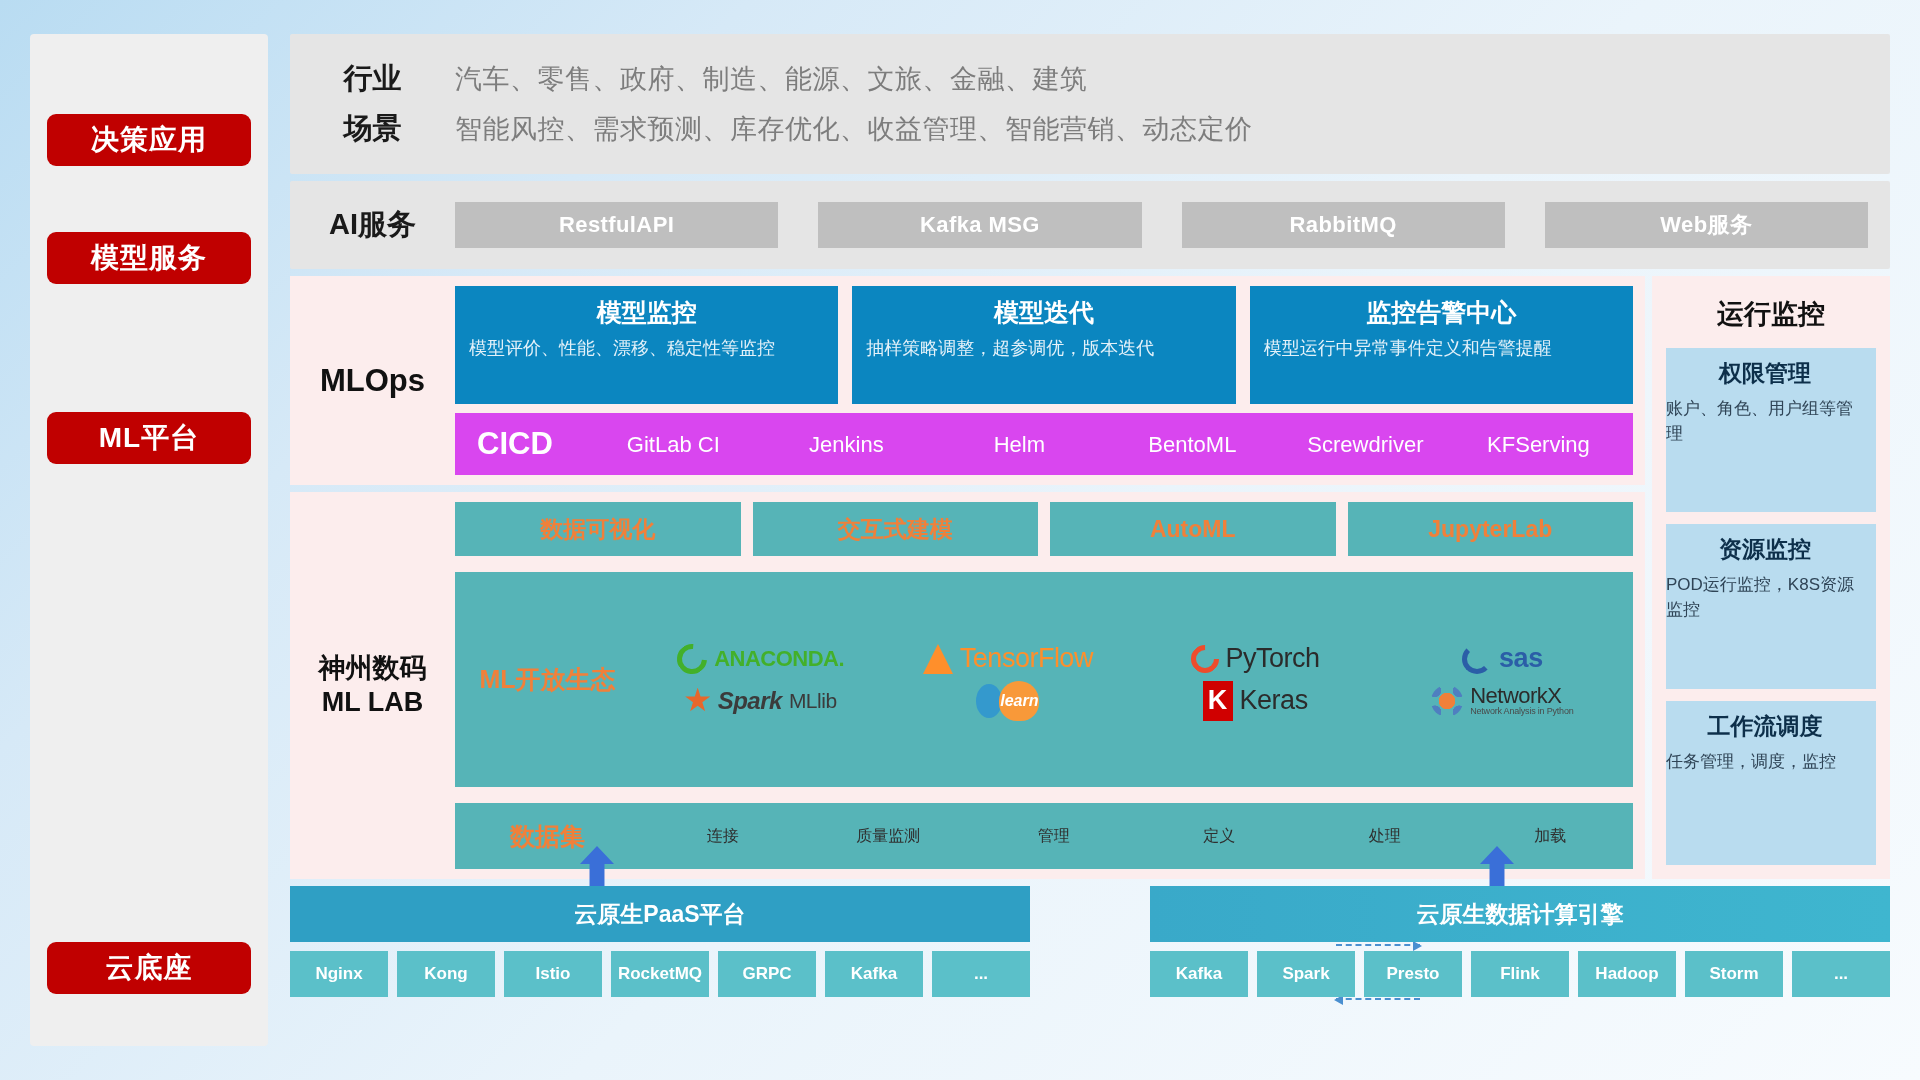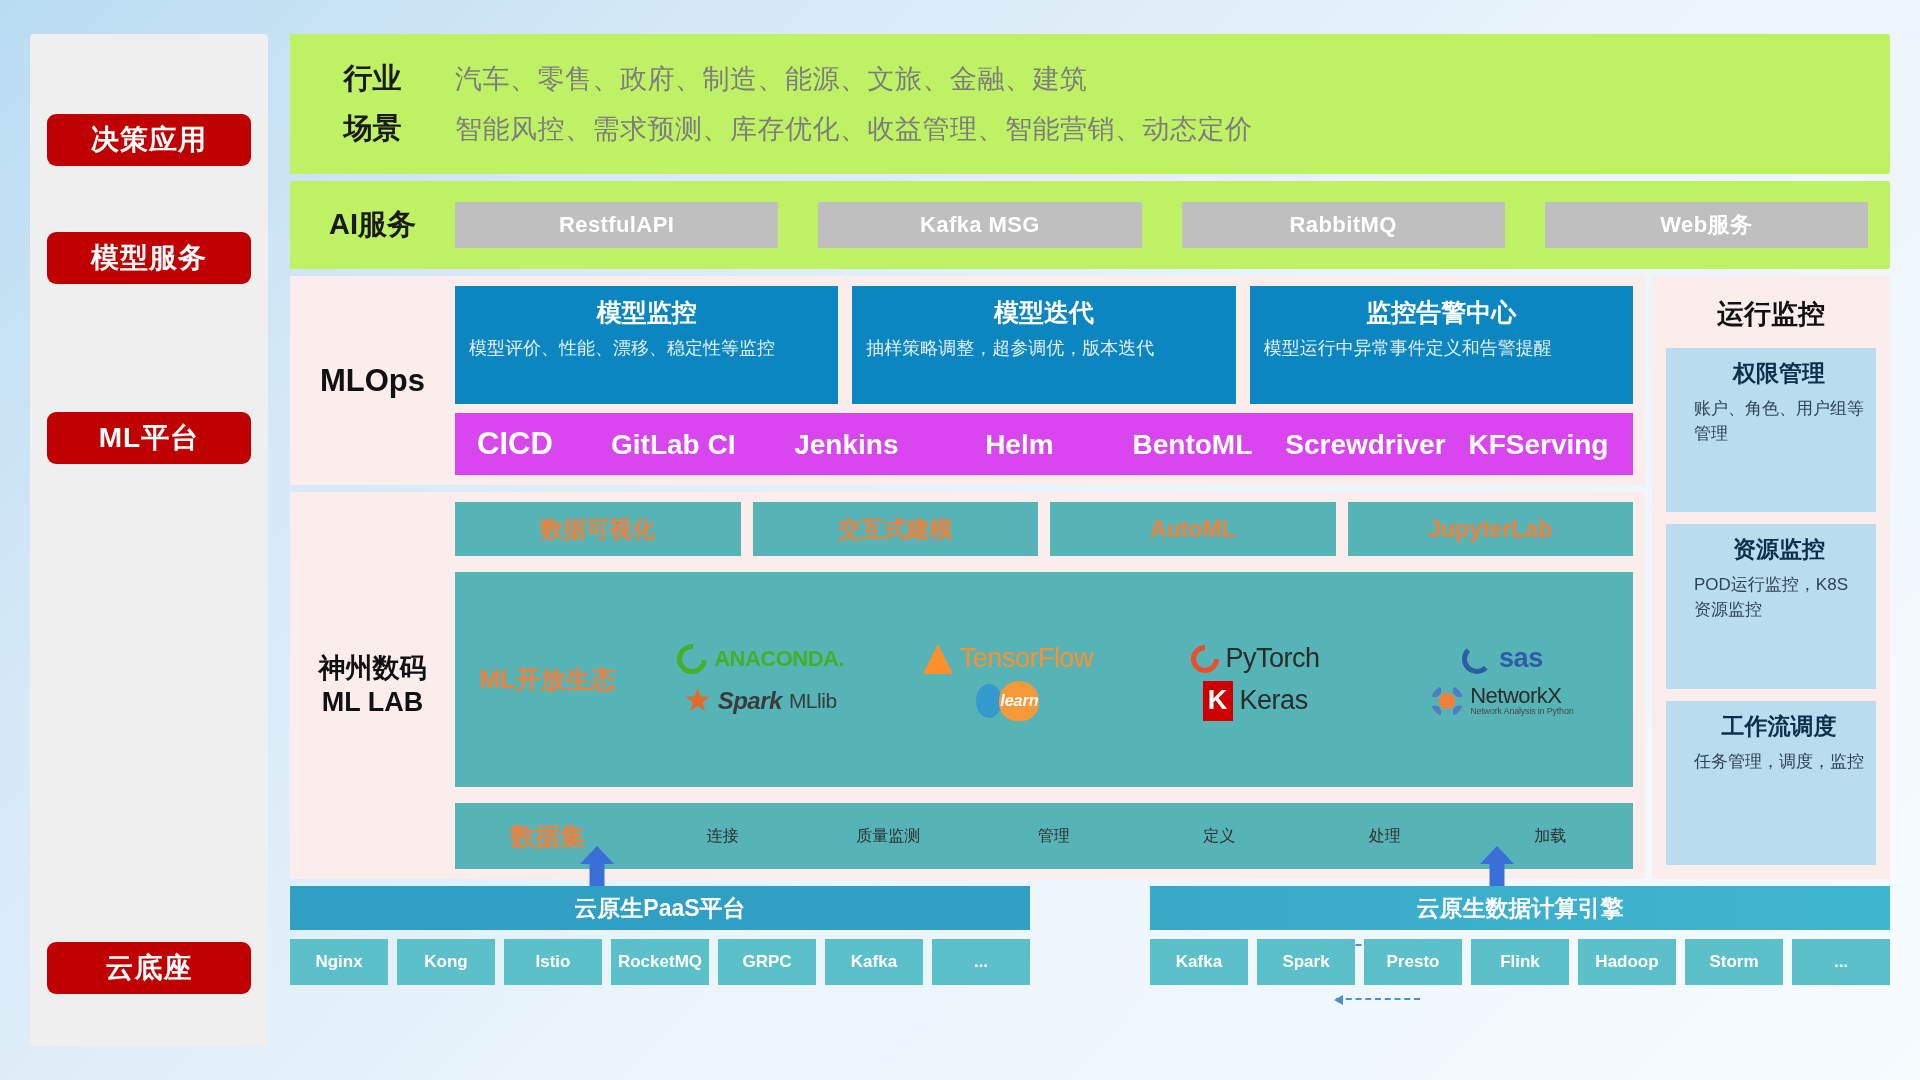--- a/index.html
+++ b/index.html
@@ -57,21 +57,21 @@
   
   #main-col {
     flex: 1;
     display: flex;
     flex-direction: column;
     gap: 7px;
     min-width: 0;
   }
 
   .band {
-    background: #bef264;
+    background: #e5e5e5;
     border-radius: 2px;
     display: flex;
     align-items: center;
   }
 
   
   #band-apps {
     padding: 22px 0 22px 0;
     flex-direction: column;
     align-items: stretch;
@@ -208,27 +208,26 @@
   }
   .cicd-items {
     flex: 1;
     display: flex;
     align-items: flex-start;
     min-width: 0;
   }
   .cicd-item {
     flex: 1;
     color: #fff;
-    font-size: 28px;
+    font-size: 22px;
     text-align: center;
     line-height: 1.05;
     word-break: break-all;
     min-width: 0;
     padding-top: 2px;
-    font-weight: bold;
   }
 
   
   #band-modeling {
     background: #fceded;
     display: flex;
     align-items: stretch;
     padding: 10px 12px 10px 0;
     flex: 1;
     min-height: 0;
@@ -374,21 +373,21 @@
     padding: 14px 14px 14px 14px;
     gap: 12px;
   }
   .mon-title {
     font-size: 27px; font-weight: bold; color: #111;
     padding: 6px 0 4px 0;
   }
   .mon-card {
     width: 100%;
     background: #b9dcef;
-    padding: 10px 12px 12px 28px;
+    padding: 10px 12px 12px 0;
     flex: 1;
     display: flex;
     flex-direction: column;
   }
   .mon-card-title {
     text-align: center;
     font-size: 23px;
     font-weight: bold;
     color: #0d2f4a;
     margin-bottom: 8px;
@@ -411,21 +410,21 @@
   .cloud-half {
     flex: 1;
     display: flex;
     flex-direction: column;
     gap: 9px;
     position: relative;
   }
   .cloud-half.left { margin-right: 60px; }
   .cloud-half.right { margin-left: 60px; }
   .cloud-bar {
-    height: 44px;
+    height: 56px;
     display: flex;
     align-items: center;
     justify-content: center;
     color: #fff;
     font-size: 23px;
     font-weight: bold;
   }
   .cloud-bar.l { background: linear-gradient(90deg, #2f9fc4 0%, #2f9fc4 100%); }
   .cloud-bar.r { background: linear-gradient(90deg, #39a9c9 0%, #3fb6cf 100%); }
   .chips-row { display: flex; gap: 9px; }

